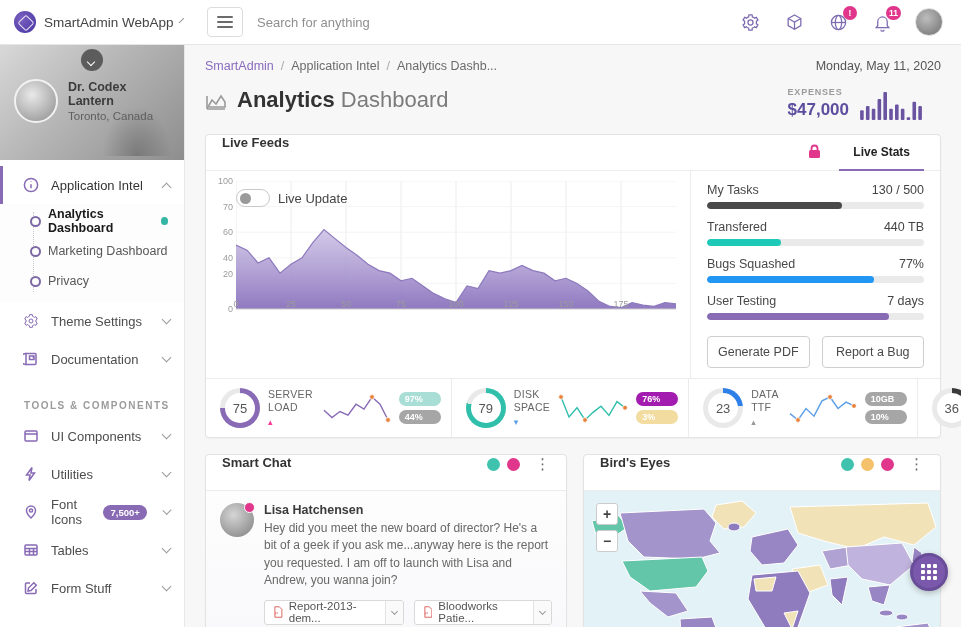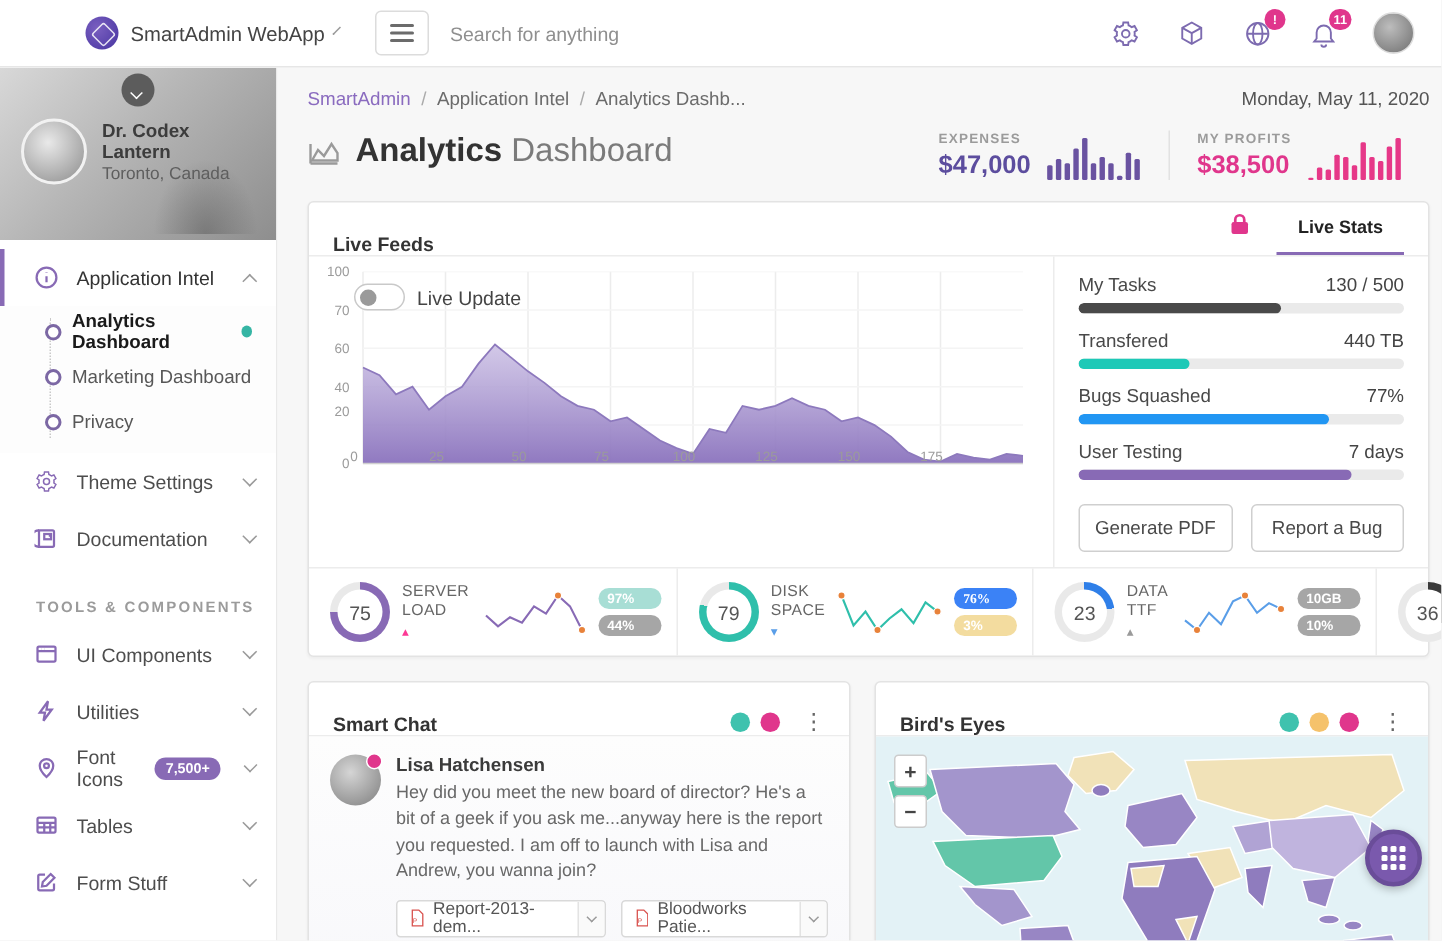--- a/index.html
+++ b/index.html
@@ -1,21 +1,21 @@
 <!DOCTYPE html>
 <html><head>
 <meta charset="utf-8">
 <style>
   * { margin:0; padding:0; box-sizing:border-box; }
   html,body { width:961px; height:627px; overflow:hidden; }
   body { font-family:"Liberation Sans", sans-serif; background:#f4f4f4; color:#404040; }
   .app { position:relative; width:961px; height:627px; display:flex; flex-direction:column; }
 
   
-  .navbar { height:45px; background:#fff; border-bottom:1px solid #e6e6e6; display:flex; align-items:center; flex:0 0 45px; z-index:30;padding-left:43px; }
+  .navbar { height:45px; background:#fff; border-bottom:1px solid #e6e6e6; display:flex; align-items:center; flex:0 0 45px; z-index:30; }
   .brand { width:185px; display:flex; align-items:center; padding:0 10px 0 14px; height:100%; }
   .brand-logo { width:22px; height:22px; border-radius:50%; background:radial-gradient(circle at 35% 35%, #7a5fc0, #4634a0); margin-right:8px; position:relative; flex:0 0 22px;}
   .brand-logo::after{content:""; position:absolute; left:6px; top:6px; width:10px; height:10px; border:1.5px solid rgba(255,255,255,.85); border-radius:2px; transform:rotate(45deg);}
   .brand-name { font-size:13.5px; color:#444; white-space:nowrap; }
   .chev { display:inline-block; width:7px; height:7px; border-right:1.5px solid #9a9a9a; border-bottom:1.5px solid #9a9a9a; transform:rotate(45deg); margin-left:7px; margin-top:-3px; }
   .chev.up { transform:rotate(-135deg); margin-top:4px; }
   .hamburger { width:36px; height:30px; border:1px solid #dcdcdc; border-radius:4px; background:#fff; margin:0 14px 0 22px; display:flex; flex-direction:column; justify-content:center; align-items:center; gap:3px; cursor:pointer;}
   .hamburger i { display:block; width:16px; height:2px; background:#6b6b6b; border-radius:1px;}
   .search-input { border:none; outline:none; font-size:13px; color:#555; flex:1; background:transparent; }
   .search-input::placeholder { color:#8f8f8f; }
@@ -48,42 +48,42 @@
   .subnav { position:relative; padding:2px 0 6px 0; background:#fdfdfd;}
   .subnav::before { content:""; position:absolute; left:33px; top:8px; bottom:10px; border-left:1px dotted #c9c9c9; }
   .subnav-item { position:relative; display:flex; align-items:center; height:30px; padding-left:48px; font-size:12.5px; color:#575757; cursor:pointer;}
   .subnav-item::before { content:""; position:absolute; left:30px; width:7px; height:7px; border-radius:50%; background:#fff; border:2px solid #7c68a4; }
   .subnav-item.current { color:#1a1a1a; font-weight:bold; }
   .live-dot { width:8px; height:8px; border-radius:50%; background:#35b5a4; margin-left:auto; margin-right:16px; }
   .side-heading { font-size:10px; letter-spacing:1.5px; color:#9b9b9b; padding:22px 0 6px 24px; font-weight:bold;}
   .pill-badge { background:#886ab5; color:#fff; font-size:9.5px; font-weight:bold; border-radius:9px; padding:2px 7px; margin-right:10px;}
 
   
-  .main { flex:1; overflow:hidden; padding:14px 8px 0 20px; position:relative; background:#f7f7f7;}
+  .main { flex:1; overflow:hidden; padding:14px 20px 0 20px; position:relative; background:#f7f7f7;}
   .crumb-row { display:flex; align-items:center; font-size:12.5px; color:#6b6b6b; }
   .crumb-link { color:#8a6bbf; cursor:pointer; }
   .crumb-sep { margin:0 7px; color:#aaa; }
   .crumb-date { margin-left:auto; color:#555; font-size:12.5px; }
   .title-row { display:flex; align-items:flex-start; margin-top:14px; }
   .page-title { display:flex; align-items:center; font-size:22px; color:#7b7b7b; font-weight:300;}
   .title-icon { width:22px; height:18px; margin-right:10px; }
   .title-icon svg { stroke:#9a9a9a; fill:none; stroke-width:1.6;}
   .title-bold { font-weight:bold; color:#333; margin-right:6px;}
   .mini-stats { margin-left:auto; display:flex; }
   .mini-stat { display:flex; align-items:flex-end; gap:10px; padding:0 18px; }
   .mini-stat + .mini-stat { border-left:1px solid #e2e2e2; }
   .ms-label { font-size:9px; letter-spacing:.8px; color:#9b9b9b; font-weight:bold; margin-bottom:3px;}
   .ms-value { font-size:17px; font-weight:bold; }
   .ms-value.purple { color:#5c4d9e; }
   .ms-value.pink { color:#e0368c; }
   .ms-chart { width:64px; height:30px; }
 
   
   .panel { background:#fff; border:1px solid #e3e3e3; border-radius:4px; box-shadow:0 1px 2px rgba(0,0,0,.04); }
-  .panel-hdr { display:flex; align-items:flex-end; height:36px; padding:0 16px; border-bottom:1px solid #ececec; }
+  .panel-hdr { display:flex; align-items:flex-start; height:36px; padding:0 16px; border-bottom:1px solid #ececec; }
   .panel-title { font-size:13px; font-weight:bold; color:#333; }
 
   .live-feeds { margin-top:14px; }
   .lf-hdr-right { margin-left:auto; display:flex; align-items:stretch; height:36px; }
   .lock-ic { align-self:center; margin-right:18px; }
   .tab { display:flex; align-items:center; padding:0 14px; font-size:12px; color:#555; cursor:pointer; border-bottom:2px solid transparent; }
   .tab.active { color:#222; font-weight:bold; border-bottom:2px solid #886ab5; }
 
   .lf-body { display:flex; }
   .chart-zone { flex:1; position:relative; padding:10px 14px 6px 12px; }
@@ -351,39 +351,20 @@
                 <rect x="6.927272727272728" y="16" width="3.6" height="14" rx="1" fill="#6a53a1"></rect>
                 <rect x="12.745454545454546" y="18.799999999999997" width="3.6" height="11.200000000000001" rx="1" fill="#6a53a1"></rect>
                 <rect x="18.563636363636363" y="9" width="3.6" height="21" rx="1" fill="#6a53a1"></rect>
                 <rect x="24.381818181818183" y="2" width="3.6" height="28" rx="1" fill="#6a53a1"></rect>
                 <rect x="30.200000000000003" y="18.799999999999997" width="3.6" height="11.200000000000001" rx="1" fill="#6a53a1"></rect>
                 <rect x="36.018181818181816" y="14.599999999999998" width="3.6" height="15.400000000000002" rx="1" fill="#6a53a1"></rect>
                 <rect x="41.836363636363636" y="18.799999999999997" width="3.6" height="11.200000000000001" rx="1" fill="#6a53a1"></rect>
                 <rect x="47.654545454545456" y="27.2" width="3.6" height="2.8000000000000003" rx="1" fill="#6a53a1"></rect>
                 <rect x="53.472727272727276" y="11.8" width="3.6" height="18.2" rx="1" fill="#6a53a1"></rect>
                 <rect x="59.290909090909096" y="16" width="3.6" height="14" rx="1" fill="#6a53a1"></rect>
-              </svg>
-          </div>
-          <div class="mini-stat">
-            <div>
-              <div class="ms-label">MY PROFITS</div>
-              <div class="ms-value pink">$38,500</div>
-            </div>
-            <svg class="ms-chart" viewBox="0 0 64 30">
-                <rect x="1.1090909090909091" y="28.5" width="3.6" height="1.5" rx="1" fill="#e63888"></rect>
-                <rect x="6.927272727272728" y="21.6" width="3.6" height="8.4" rx="1" fill="#e63888"></rect>
-                <rect x="12.745454545454546" y="23" width="3.6" height="7" rx="1" fill="#e63888"></rect>
-                <rect x="18.563636363636363" y="13.2" width="3.6" height="16.8" rx="1" fill="#e63888"></rect>
-                <rect x="24.381818181818183" y="14.599999999999998" width="3.6" height="15.400000000000002" rx="1" fill="#e63888"></rect>
-                <rect x="30.200000000000003" y="20.200000000000003" width="3.6" height="9.799999999999999" rx="1" fill="#e63888"></rect>
-                <rect x="36.018181818181816" y="4.800000000000001" width="3.6" height="25.2" rx="1" fill="#e63888"></rect>
-                <rect x="41.836363636363636" y="14.599999999999998" width="3.6" height="15.400000000000002" rx="1" fill="#e63888"></rect>
-                <rect x="47.654545454545456" y="17.4" width="3.6" height="12.6" rx="1" fill="#e63888"></rect>
-                <rect x="53.472727272727276" y="7.599999999999998" width="3.6" height="22.400000000000002" rx="1" fill="#e63888"></rect>
-                <rect x="59.290909090909096" y="2" width="3.6" height="28" rx="1" fill="#e63888"></rect>
               </svg>
           </div>
         </div>
       </div>
 
       <section class="panel live-feeds">
         <div class="panel-hdr">
           <span class="panel-title">Live Feeds</span>
           <div class="lf-hdr-right">
             <span class="lock-ic">
@@ -511,21 +492,21 @@
                 <div class="ring-inner">79</div>
               </div>
             <div class="kpi-label"><span>DISK</span><br><span>SPACE</span><br><span class="kpi-arrow" style="color: rgb(90, 158, 232);">▾</span></div>
             <svg class="kpi-spark" viewBox="0 0 70 32">
                 <polyline points="3,5 11,24.933333333333334 19,15.733333333333334 27,28 35,20.333333333333332 43,14.200000000000001 51,23.4 59,9.599999999999998 67,15.733333333333334" fill="none" stroke="#2fbfab" stroke-width="1.4"></polyline>
                 <circle cx="3" cy="5" r="2.4" fill="#e8823a" stroke="#fff" stroke-width="0.8"></circle>
                 <circle cx="27" cy="28" r="2.4" fill="#e8823a" stroke="#fff" stroke-width="0.8"></circle>
                 <circle cx="67" cy="15.733333333333334" r="2.4" fill="#e8823a" stroke="#fff" stroke-width="0.8"></circle>
               </svg>
             <div class="kpi-badges">
-                <span class="kpi-badge" style="background: #3b82f6; font-family: Liberation Serif, serif;">76%</span>
+                <span class="kpi-badge" style="background: #a21caf;">76%</span>
                 <span class="kpi-badge" style="background: rgb(243, 220, 159);">3%</span>
               </div>
           </div>
           <div class="kpi-cell">
             <div class="ring" style="background: conic-gradient(rgb(47, 127, 232) 23%, rgb(233, 233, 233) 0deg);">
                 <div class="ring-inner">23</div>
               </div>
             <div class="kpi-label"><span>DATA</span><br><span>TTF</span> <span class="kpi-arrow" style="color: rgb(154, 154, 154);">▴</span></div>
             <svg class="kpi-spark" viewBox="0 0 70 32">
                 <polyline points="3,21.611111111111114 11,28 19,16.5 27,24.166666666666668 35,8.833333333333336 43,5 51,16.5 59,10.111111111111114 67,13.944444444444446" fill="none" stroke="#5a9ee8" stroke-width="1.4"></polyline>

